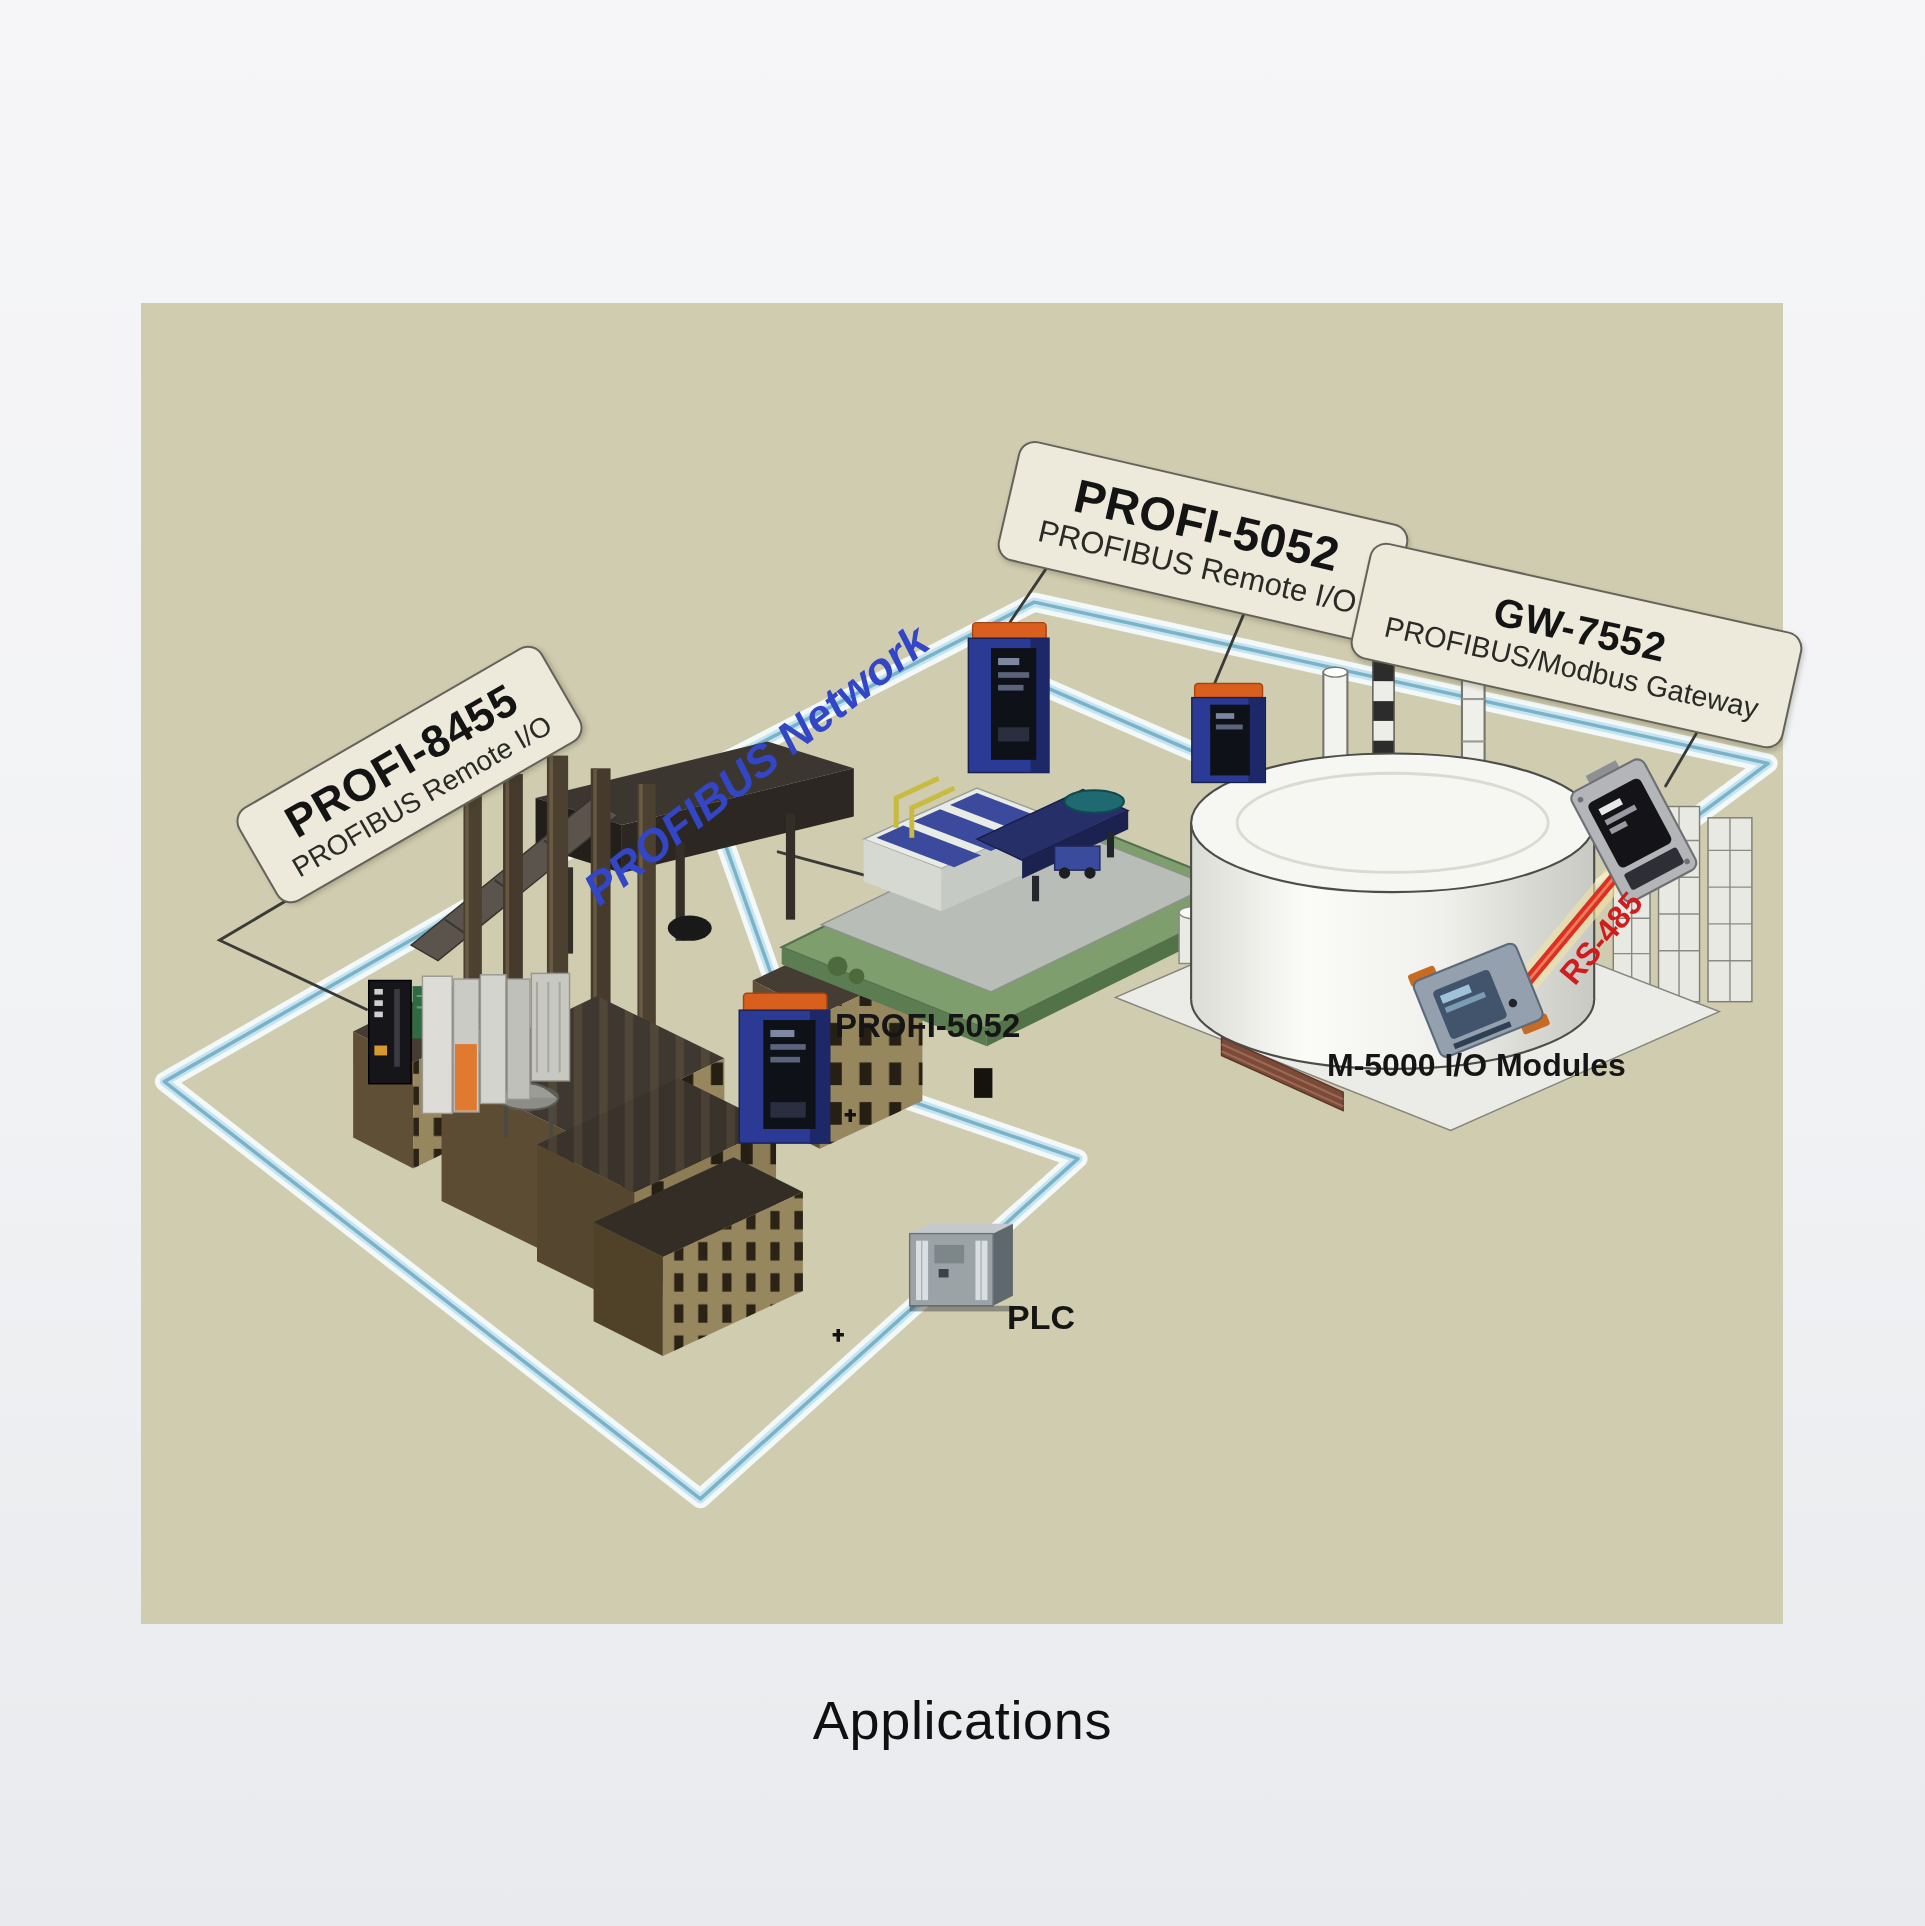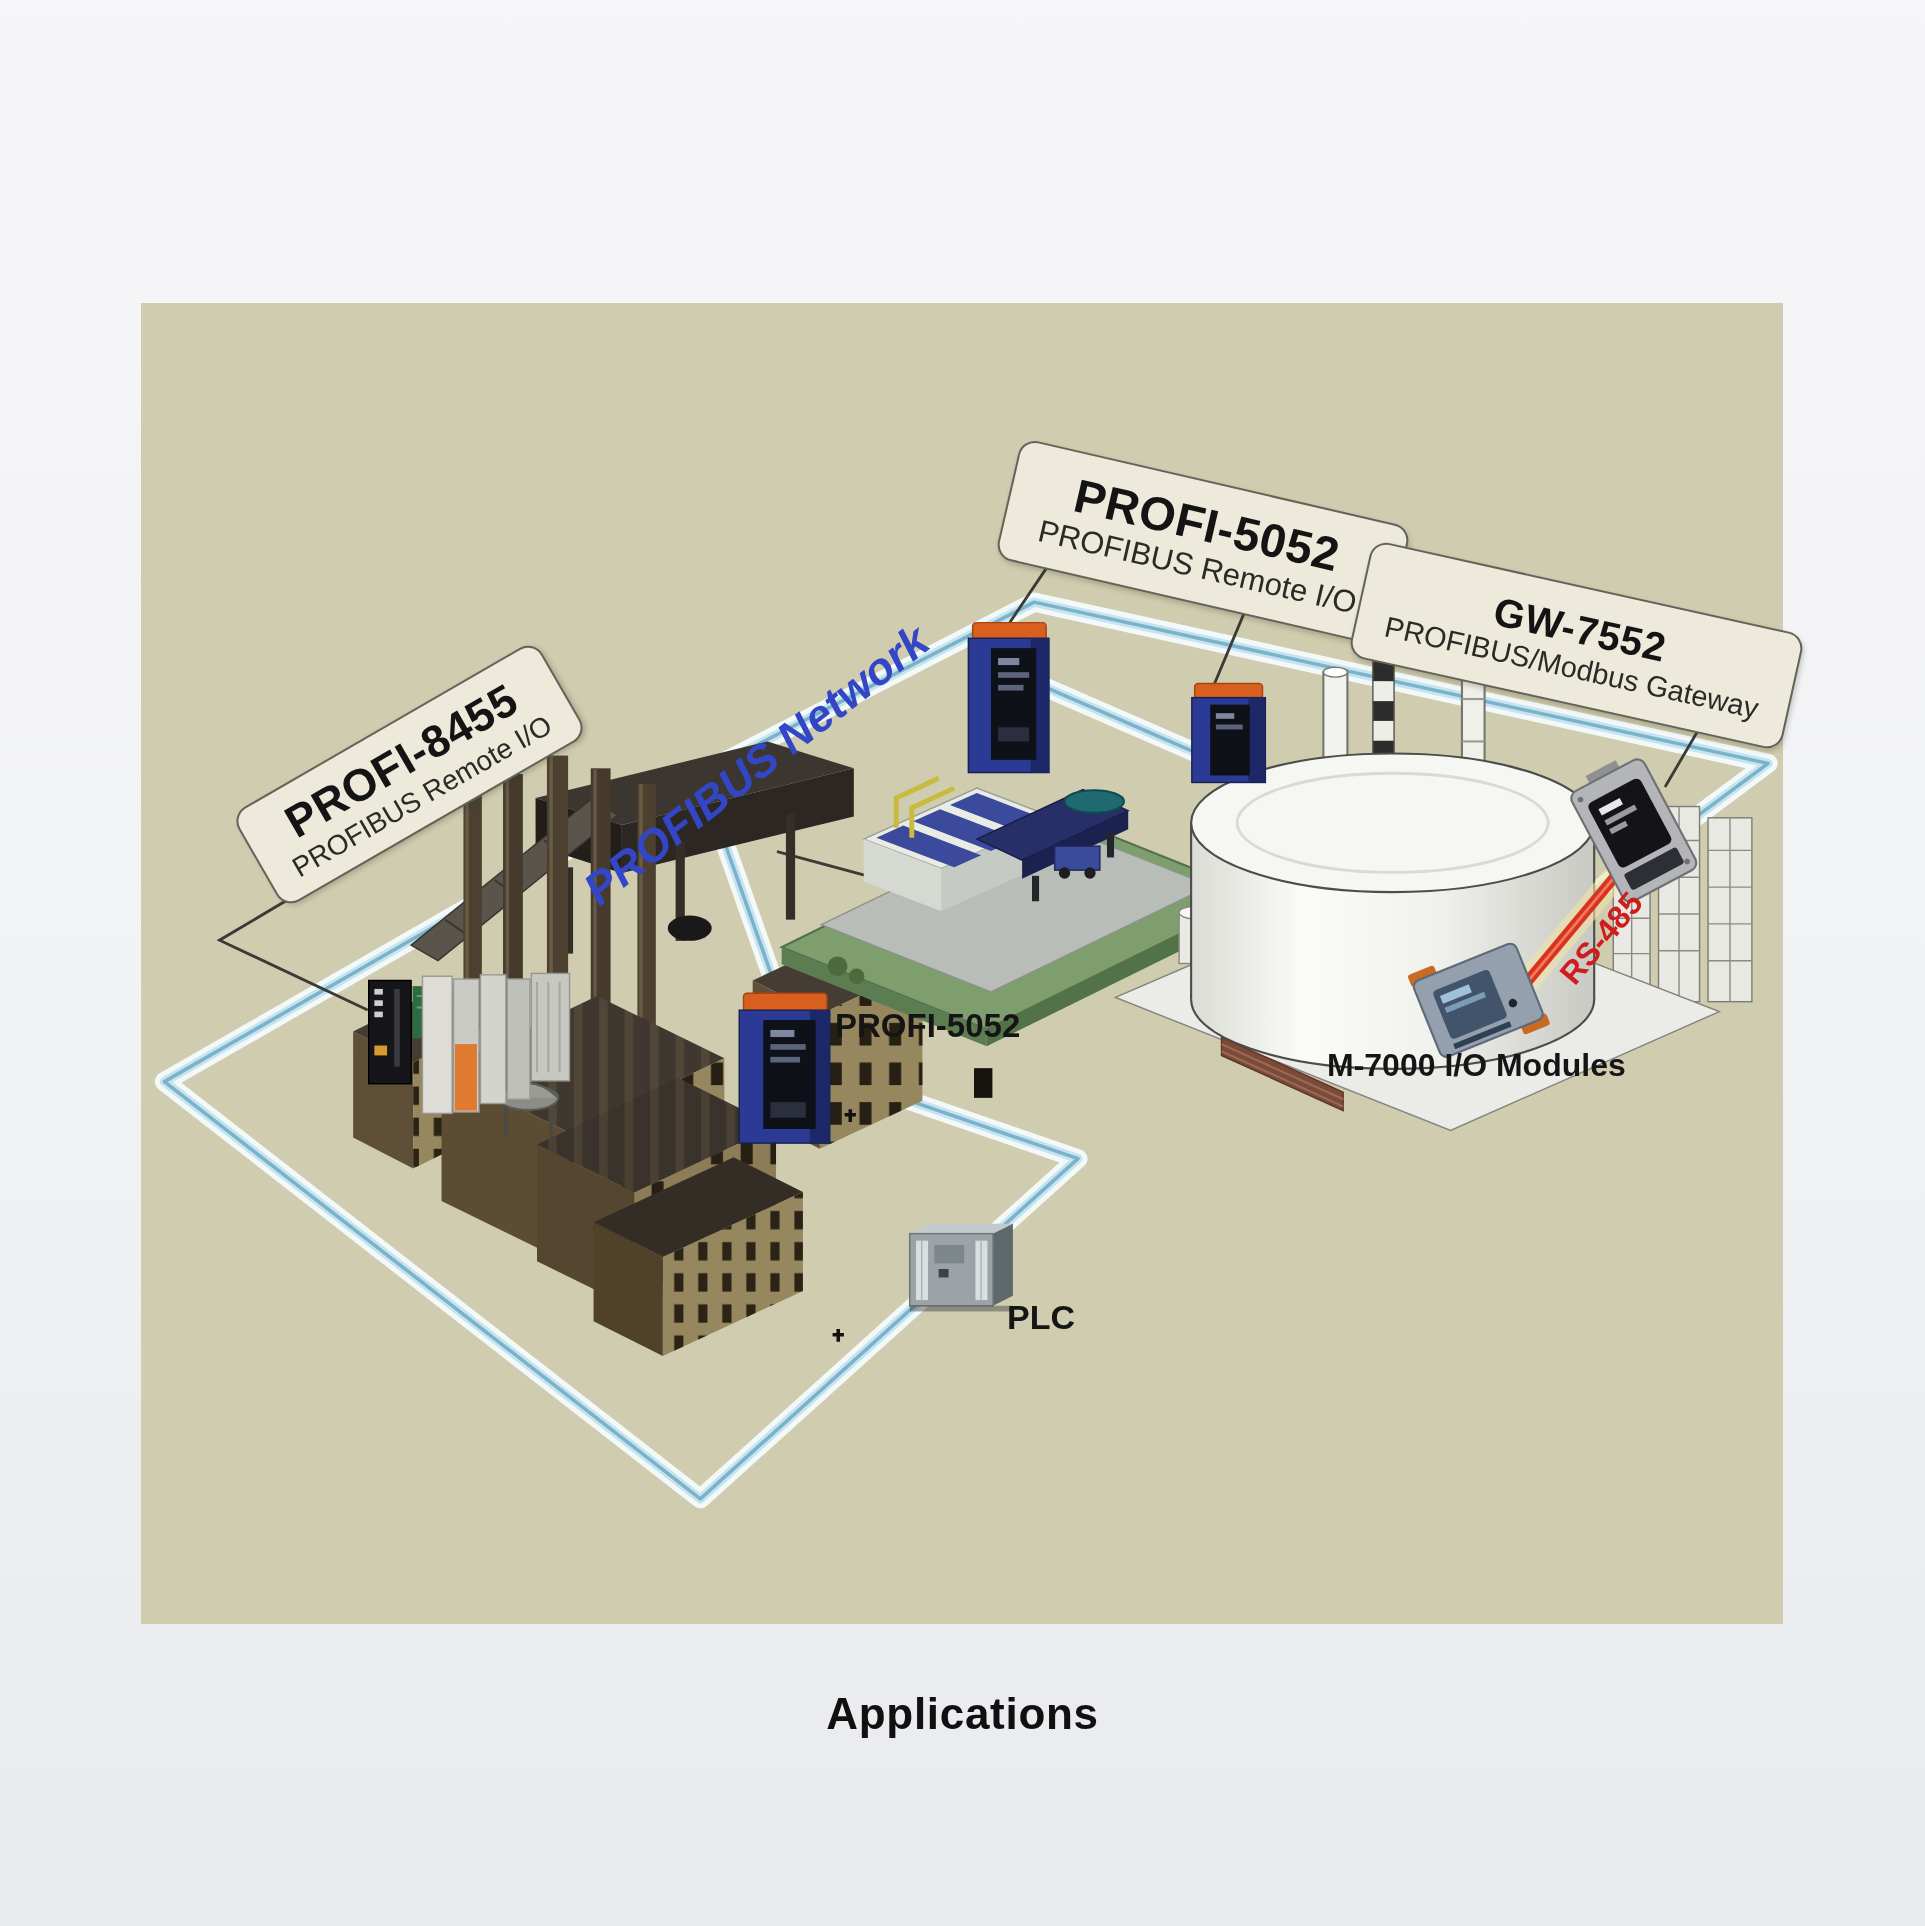--- a/index.html
+++ b/index.html
@@ -36,21 +36,21 @@
   
   .lbl{position:absolute;font-weight:bold;color:#151515;white-space:nowrap;}
   .lbl-net{left:368px;top:436px;width:495px;text-align:center;
     font-size:45px;font-style:italic;font-weight:bold;transform:rotate(-38deg);}
   .lbl-5052{left:694px;top:704px;font-size:33px;}
   .lbl-plc{left:866px;top:995px;font-size:34px;}
   .lbl-m7000{left:1186px;top:744px;font-size:32px;}
   .lbl-rs485{left:1386px;top:617px;width:149px;text-align:center;
     font-size:32px;transform:rotate(-50deg);}
   .apps{position:absolute;left:0;right:0;top:1689px;text-align:center;
-    font-size:44px;font-weight:700;color:#101010;letter-spacing:0.7px;}
+    font-size:54px;font-weight:400;color:#101010;letter-spacing:0.7px;}
 </style>
 </head>
 <body>
 
 <div class="canvas">
 
   <svg width="1642" height="1321" viewBox="0 0 2322 1868">
     <defs>
       <linearGradient id="tankg" x1="0" y1="0" x2="1" y2="0">
         <stop offset="0" stop-color="#dcdcd6"></stop>
@@ -365,18 +365,18 @@
     <div class="t2">PROFIBUS Remote I/O</div>
   </div>
   <div class="balloon b3">
     <div class="t1">GW-7552</div>
     <div class="t2">PROFIBUS/Modbus Gateway</div>
   </div>
 
   <div class="lbl lbl-net" style="color:#3346c6;">PROFIBUS Network</div>
   <div class="lbl lbl-5052">PROFI-5052</div>
   <div class="lbl lbl-plc">PLC</div>
-  <div class="lbl lbl-m7000">M-7000 I/O Modules</div>
+  <div class="lbl lbl-m7000">M-5000 I/O Modules</div>
   <div class="lbl lbl-rs485" style="color:#cf1d1d;">RS-485</div>
 </div>
 
 <div class="apps">Applications</div>
 
 
 </body></html>

